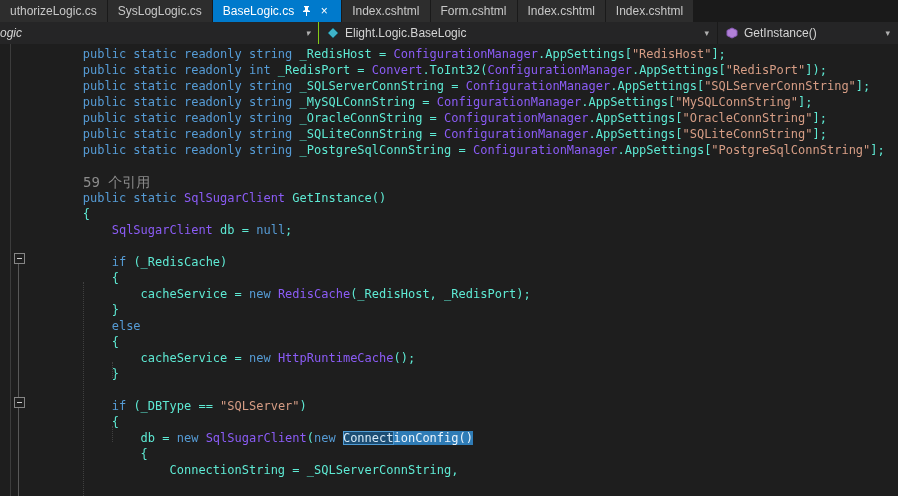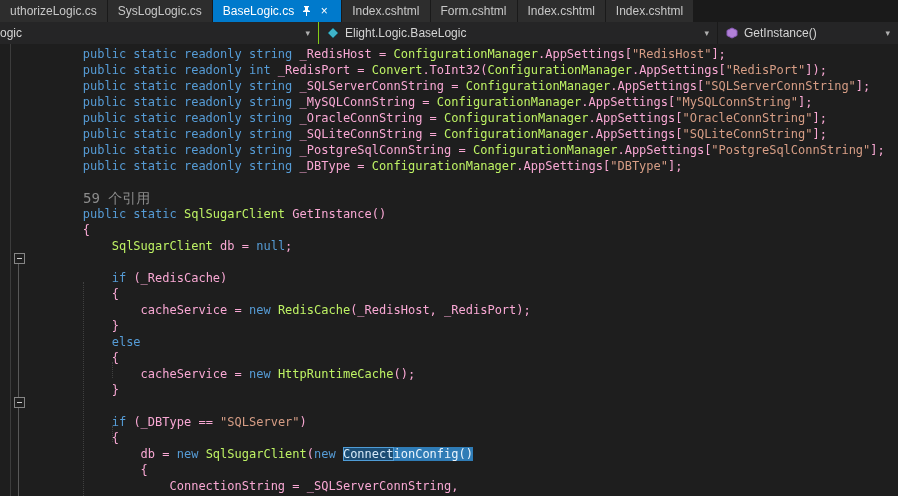--- a/index.html
+++ b/index.html
@@ -23,21 +23,21 @@
     margin-left:6px;font:12px "Liberation Sans",sans-serif;color:#ffffff;
     width:14px;text-align:center;
   }
   
   .navbar{
     position:absolute;top:22px;left:0;right:0;height:22px;
     background:#252526;display:flex;align-items:stretch;
     font:12px "Liberation Sans",sans-serif;color:#d4d4d4;
   }
   .combo{display:flex;align-items:center;white-space:nowrap;}
-  .combo-project{width:318px;}
+  .combo-project{width:318px;font-style:italic;}
   .combo-type{width:390px;border-left:1px solid #84cc16;padding-left:8px;}
   .combo-member{flex:1;border-left:1px solid #1a1a1a;padding-left:8px;}
   .combo .icon{display:flex;align-items:center;margin-right:6px;}
   .chev{margin-left:auto;padding:0 8px;color:#b0b0b0;font-size:9px;}
   
   .editor{
     position:absolute;top:44px;left:0;right:0;bottom:0;
     background:#1E1E1E;overflow:hidden;
   }
   .margin-line{position:absolute;left:10px;top:0;bottom:0;width:1px;background:#3c3c3c;}
@@ -52,23 +52,23 @@
   .g1{left:83px;top:238px;height:258px;}
   .g2{left:112px;top:318px;height:16px;}
   .g3{left:112px;top:382px;height:16px;}
   .code-lines{
     position:absolute;left:25px;top:2px;right:0;
     font-size:12px;line-height:16px;
   }
   .line{height:16px;white-space:pre;}
   .line.codelens{font-size:14px;padding-left:58px;color:#8c8c8c;}
   .k{color:#569CD6;}
-  .t{color:#bef264;}
+  .t{color:#8b5cf6;}
   .s{color:#D69D85;}
-  .p{color:#f9a8d4;text-align:right;}
+  .p{color:#5eead4;text-align:right;}
   .cl{color:#8c8c8c;}
   .sela{background:#1c4d73;box-shadow:inset 0 0 0 1px #4f9cd6;color:#d7eaf8;}
   .selb{background:#2f7cb6;color:#eaf4fc;}
 </style>
 </head>
 <body>
 
 <div class="tabbar">
     <div class="tab">
       <span>uthorizeLogic.cs</span>
@@ -140,21 +140,20 @@
   <div class="guide g3"></div>
 
   <div class="code-lines">
       <div class="line"><span class="k">        public static readonly string</span><span class="p"> _RedisHost = </span><span class="t">ConfigurationManager</span><span class="p">.AppSettings[</span><span class="s">"RedisHost"</span><span class="p">];</span></div>
       <div class="line"><span class="k">        public static readonly int</span><span class="p"> _RedisPort = </span><span class="t">Convert</span><span class="p">.ToInt32(</span><span class="t">ConfigurationManager</span><span class="p">.AppSettings[</span><span class="s">"RedisPort"</span><span class="p">]);</span></div>
       <div class="line"><span class="k">        public static readonly string</span><span class="p"> _SQLServerConnString = </span><span class="t">ConfigurationManager</span><span class="p">.AppSettings[</span><span class="s">"SQLServerConnString"</span><span class="p">];</span></div>
       <div class="line"><span class="k">        public static readonly string</span><span class="p"> _MySQLConnString = </span><span class="t">ConfigurationManager</span><span class="p">.AppSettings[</span><span class="s">"MySQLConnString"</span><span class="p">];</span></div>
       <div class="line"><span class="k">        public static readonly string</span><span class="p"> _OracleConnString = </span><span class="t">ConfigurationManager</span><span class="p">.AppSettings[</span><span class="s">"OracleConnString"</span><span class="p">];</span></div>
       <div class="line"><span class="k">        public static readonly string</span><span class="p"> _SQLiteConnString = </span><span class="t">ConfigurationManager</span><span class="p">.AppSettings[</span><span class="s">"SQLiteConnString"</span><span class="p">];</span></div>
       <div class="line"><span class="k">        public static readonly string</span><span class="p"> _PostgreSqlConnString = </span><span class="t">ConfigurationManager</span><span class="p">.AppSettings[</span><span class="s">"PostgreSqlConnString"</span><span class="p">];</span></div>
-      <div class="line"><span class="k">        public static readonly string</span><span class="p"> _DBType = </span><span class="t">ConfigurationManager</span><span class="p">.AppSettings[</span><span class="s">"DBType"</span><span class="p">];</span></div>
       <div class="line"></div>
       <div class="line codelens"><span class="cl">59 个引用</span></div>
       <div class="line"><span class="k">        public static</span><span class="t"> SqlSugarClient</span><span class="p"> GetInstance()</span></div>
       <div class="line"><span class="p">        {</span></div>
       <div class="line"><span class="t">            SqlSugarClient</span><span class="p"> db = </span><span class="k">null</span><span class="p">;</span></div>
       <div class="line"></div>
       <div class="line"><span class="k">            if</span><span class="p"> (_RedisCache)</span></div>
       <div class="line"><span class="p">            {</span></div>
       <div class="line"><span class="p">                cacheService = </span><span class="k">new</span><span class="t"> RedisCache</span><span class="p">(_RedisHost, _RedisPort);</span></div>
       <div class="line"><span class="p">            }</span></div>

